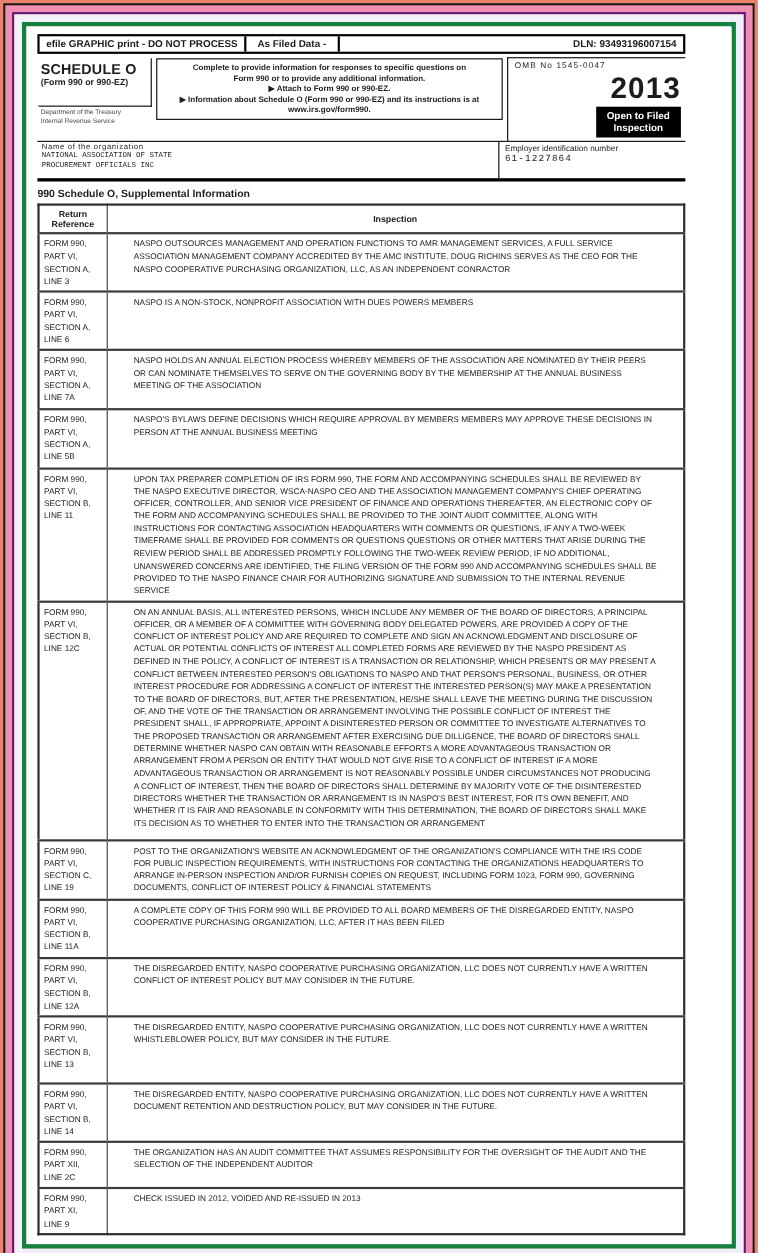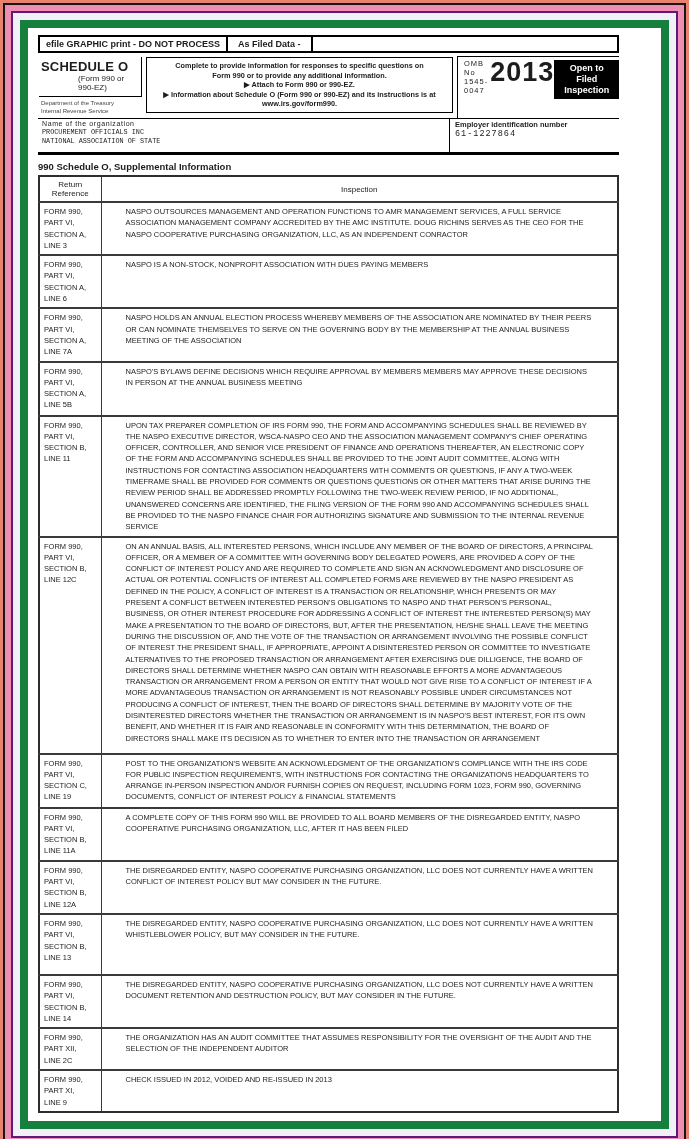--- a/index.html
+++ b/index.html
@@ -8,76 +8,77 @@
     width: 689px; height: 1139px;
     background: #E8826E;
     font-family: "Liberation Sans", sans-serif;
     color: #1c1c1c;
   }
   
   .f1 { margin: 3px; border: 2px solid #161616; }
   .f2 { border: 6px solid #F08DB2; }
   .f3 { border: 2px solid #5E1A78; }
   .f4 { border: 7px solid #F3EFF9; }
-  .f5 { border: 8px solid #15803d; background: #ffffff; box-shadow: 2px 2px 0 #9a9ab8 inset; }
+  .f5 { border: 4px solid #15803d; background: #ffffff; box-shadow: 2px 2px 0 #9a9ab8 inset; }
   .page { min-height: 1091px; padding: 7px 42px 8px 10px; background:#fff; }
 
   
   .topbar { display: flex; border: 2px solid #000; font-weight: bold; font-size: 9px; align-items: stretch; }
   .topbar .c1 { padding: 2px 6px; border-right: 2px solid #000; white-space: nowrap; }
   .topbar .c2 { padding: 2px 10px; border-right: 2px solid #000; white-space: nowrap; }
   .topbar .c3 { flex: 1; text-align: right; padding: 2px 6px; white-space: nowrap; }
 
   
   .hdr { display: flex; border-bottom: 1.6px solid #000; margin-top: 3px; }
   .hleft { width: 104px; padding: 1px 0 0 1px; }
-  .sched-box { border-right: 1.6px solid #000; border-bottom: 1.6px solid #000; padding: 2px 2px 4px 2px; }
+  .sched-box { border-right: 1.6px solid #000; border-bottom: 1.6px solid #000; padding: 2px 2px 17px 2px; }
   .sched-title { font-size: 13px; font-weight: bold; letter-spacing: 0.2px; }
-  .sched-sub { font-size: 8px; font-weight: normal; margin-left: 37px; }
+  .sched-sub { font-size: 8px; font-weight: bold; }
   .dept { font-size: 6px; color: #454545; line-height: 7.5px; padding: 3px 2px; }
   .hcenter { flex: 1; text-align: center; padding: 1px 4px 0; }
   .form-title { font-size: 11.5px; font-weight: bold; margin: 2px 0 3px; }
   .instr-box { border: 1.6px solid #000; padding: 3px 4px 3px; font-size: 7.3px; font-weight: bold; line-height: 9.6px; }
-  .hright { width: 162px; border-left: 1.6px solid #000; border-top: 1.6px solid #000; display: flex; flex-direction: row; align-items: flex-start; padding: 1px 4px 3px; }
+  .hright { width: 162px; border-left: 1.6px solid #000; border-top: 1.6px solid #000; display: flex; flex-direction: column; align-items: flex-end; padding: 1px 4px 3px; }
   .omb { font-size: 7.5px; letter-spacing: 1px; align-self: stretch; text-align: left; padding: 1px 2px 2px; }
   .year { font-size: 27px; font-weight: bold; letter-spacing: 1px; line-height: 29px; }
   .badge { background: #000; color: #fff; font-weight: bold; font-size: 9px; text-align: center; padding: 3px 10px; line-height: 11px; margin-top: 2px; }
 
   
   .namerow { display: flex; border-bottom: 3px solid #000; min-height: 36px; }
   .nleft { flex: 1; padding: 1px 4px 2px; }
   .nlabel { font-size: 7px; letter-spacing: 0.6px; }
   .nvalue { font-family: "Liberation Mono", monospace; font-size: 6.8px; line-height: 8.5px; margin-top: 1px; }
   .nright { width: 170px; border-left: 1.6px solid #000; padding: 1px 5px 2px; }
-  .einlabel { font-size: 7.5px; font-weight: bold; }
+  .einlabel { font-size: 7.5px; font-weight: normal; }
   .einvalue { font-family: Liberation Mono, monospace; font-size: 8.5px; letter-spacing: 1px; margin-top: 0; }
 
   .section-title { font-size: 9.5px; font-weight: bold; margin: 6px 0 3px; }
 
   
   table.sched { width: 100%; border-collapse: collapse; border: 2px solid #2e2e2e; }
-  table.sched th { font-size: 8px; font-weight: normal; border: 1.6px solid #3a3a3a; padding: 3px 2px; text-align: center; height: 26px; vertical-align: middle; }
+  table.sched th { font-size: 8px; font-weight: bold; border: 1.6px solid #3a3a3a; padding: 3px 2px; text-align: center; height: 26px; vertical-align: middle; }
   table.sched th.ref-h { width: 62px; }
   table.sched td { border: 1.6px solid #3a3a3a; border-top: 2px solid #3a3a3a; vertical-align: top; font-size: 7.5px; line-height: 11.3px; color: #222; }
   td.ref { width: 62px; padding: 3px 2px 3px 4px; font-size: 7px; line-height: 10.5px; }
   td.exp { padding: 3px 24px; }
 </style>
 </head>
 <body>
 
 <div class="f1">
 <div class="f2">
 <div class="f3">
 <div class="f4">
 <div class="f5">
 <div class="page">
 
   <div class="topbar">
     <div class="c1">efile GRAPHIC print - DO NOT PROCESS</div>
     <div class="c2">As Filed Data -</div>
+    <div class="c3">DLN: 93493196007154</div>
   </div>
 
   <div class="hdr">
     <div class="hleft">
       <div class="sched-box">
         <div class="sched-title">SCHEDULE O</div>
         <div class="sched-sub">(Form 990 or 990-EZ)</div>
       </div>
       <div class="dept">
         <div>Department of the Treasury</div>
@@ -100,22 +101,22 @@
         <div>Open to Filed</div>
         <div>Inspection</div>
       </div>
     </div>
   </div>
 
   <div class="namerow">
     <div class="nleft">
       <div class="nlabel">Name of the organization</div>
       <div class="nvalue">
+        <div>NATIONAL ASSOCIATION OF STATE</div>
         <div>PROCUREMENT OFFICIALS INC</div>
-        <div>NATIONAL ASSOCIATION OF STATE</div>
       </div>
     </div>
     <div class="nright">
       <div class="einlabel">Employer identification number</div>
       <div class="einvalue">61-1227864</div>
     </div>
   </div>
 
   <div class="section-title">990 Schedule O, Supplemental Information</div>
 
@@ -136,21 +137,21 @@
                     </td>
                     <td class="exp" style="height: 50px;">NASPO OUTSOURCES MANAGEMENT AND OPERATION FUNCTIONS TO AMR MANAGEMENT SERVICES, A FULL SERVICE ASSOCIATION MANAGEMENT COMPANY ACCREDITED BY THE AMC INSTITUTE. DOUG RICHINS SERVES AS THE CEO FOR THE NASPO COOPERATIVE PURCHASING ORGANIZATION, LLC, AS AN INDEPENDENT CONRACTOR</td>
                   </tr>
                   <tr>
                     <td class="ref">
                       <div>FORM 990,</div>
                       <div>PART VI,</div>
                       <div>SECTION A,</div>
                       <div>LINE 6</div>
                     </td>
-                    <td class="exp" style="height: 49px;">NASPO IS A NON-STOCK, NONPROFIT ASSOCIATION WITH DUES PAYING MEMBERS</td>
+                    <td class="exp" style="height: 49px;">NASPO IS A NON-STOCK, NONPROFIT ASSOCIATION WITH DUES POWERS MEMBERS</td>
                   </tr>
                   <tr>
                     <td class="ref">
                       <div>FORM 990,</div>
                       <div>PART VI,</div>
                       <div>SECTION A,</div>
                       <div>LINE 7A</div>
                     </td>
                     <td class="exp" style="height: 52px;">NASPO HOLDS AN ANNUAL ELECTION PROCESS WHEREBY MEMBERS OF THE ASSOCIATION ARE NOMINATED BY THEIR PEERS OR CAN NOMINATE THEMSELVES TO SERVE ON THE GOVERNING BODY BY THE MEMBERSHIP AT THE ANNUAL BUSINESS MEETING OF THE ASSOCIATION</td>
                   </tr>

